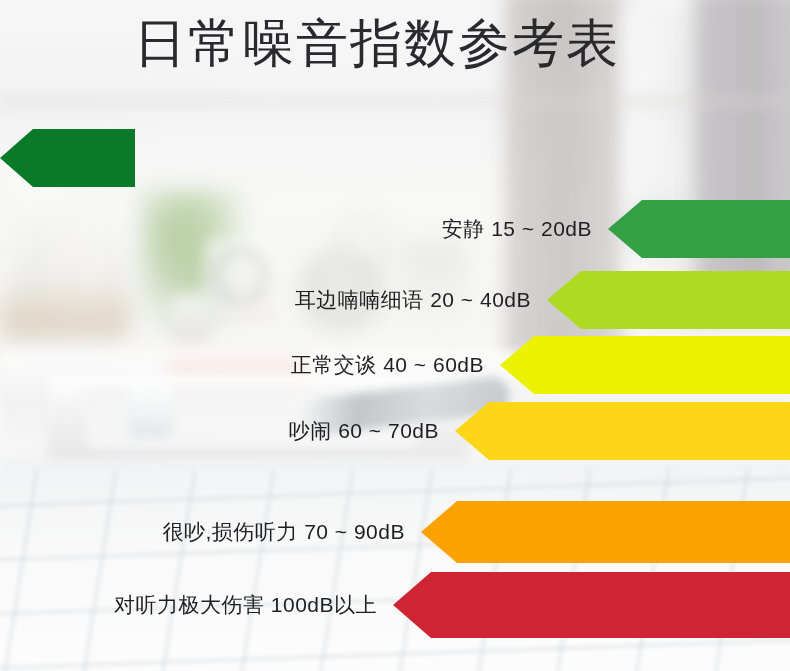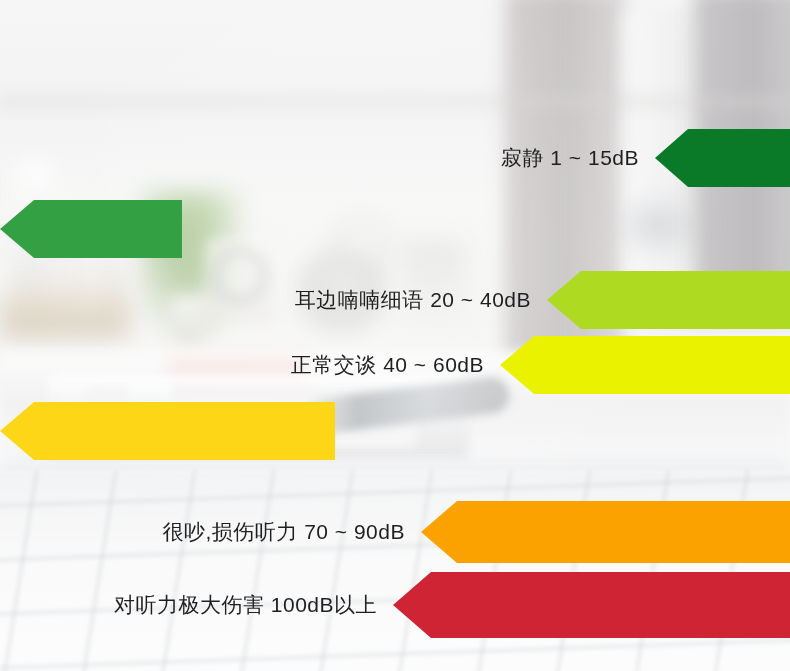--- a/index.html
+++ b/index.html
@@ -234,38 +234,40 @@
     <div class="bg-pinkjar"></div>
     <div class="bg-sink"></div>
     <div class="bg-sinkinner"></div>
     <div class="bg-faucet"></div>
     <div class="bg-glass"></div>
     <div class="bg-tiles-shade"></div>
     <div class="bg-tiles"></div>
     <div class="bg-vignette"></div>
   </div>
 
+  <div id="chart-title">日常噪音指数参考表</div>
 
   <div id="rows-layer">
       <div class="row" style="top: 129px; height: 58px; left: 0px;">
-        <div class="row-label" style="width: 655px;">寂静 1 ~ 15dB</div>
         <div class="bar" style="width: 135px; background: rgb(10, 122, 40); clip-path: polygon(33px 0px, 100% 0px, 100% 100%, 33px 100%, 0px 50%);"></div>
       </div>
       <div class="row" style="top: 200px; height: 58px; left: 0px;">
+        <div class="row-label" style="width: 608px;">安静 15 ~ 20dB</div>
         <div class="bar" style="width: 182px; background: rgb(51, 160, 67); clip-path: polygon(34px 0px, 100% 0px, 100% 100%, 34px 100%, 0px 50%);"></div>
       </div>
       <div class="row" style="top: 271px; height: 58px; left: 0px;">
         <div class="row-label" style="width: 547px;">耳边喃喃细语 20 ~ 40dB</div>
         <div class="bar" style="width: 243px; background: rgb(174, 219, 34); clip-path: polygon(34px 0px, 100% 0px, 100% 100%, 34px 100%, 0px 50%);"></div>
       </div>
       <div class="row" style="top: 336px; height: 58px; left: 0px;">
         <div class="row-label" style="width: 500px; margin-left: 24px;">正常交谈 40 ~ 60dB</div>
         <div class="bar" style="width: 290px; background: rgb(234, 242, 0); clip-path: polygon(34px 0px, 100% 0px, 100% 100%, 34px 100%, 0px 50%);"></div>
       </div>
       <div class="row" style="top: 402px; height: 58px; left: 0px;">
+        <div class="row-label" style="width: 455px;">吵闹 60 ~ 70dB</div>
         <div class="bar" style="width: 335px; background: rgb(252, 214, 23); clip-path: polygon(34px 0px, 100% 0px, 100% 100%, 34px 100%, 0px 50%);"></div>
       </div>
       <div class="row" style="top: 501px; height: 62px; left: 0px;">
         <div class="row-label" style="width: 421px; padding-left: 22px;">很吵,损伤听力 70 ~ 90dB</div>
         <div class="bar" style="width: 369px; background: rgb(251, 162, 0); clip-path: polygon(36px 0px, 100% 0px, 100% 100%, 36px 100%, 0px 50%);"></div>
       </div>
       <div class="row" style="top: 572px; height: 66px; left: 0px;">
         <div class="row-label" style="width: 393px;">对听力极大伤害 100dB以上</div>
         <div class="bar" style="width: 397px; background: rgb(207, 36, 51); clip-path: polygon(38px 0px, 100% 0px, 100% 100%, 38px 100%, 0px 50%);"></div>
       </div>

